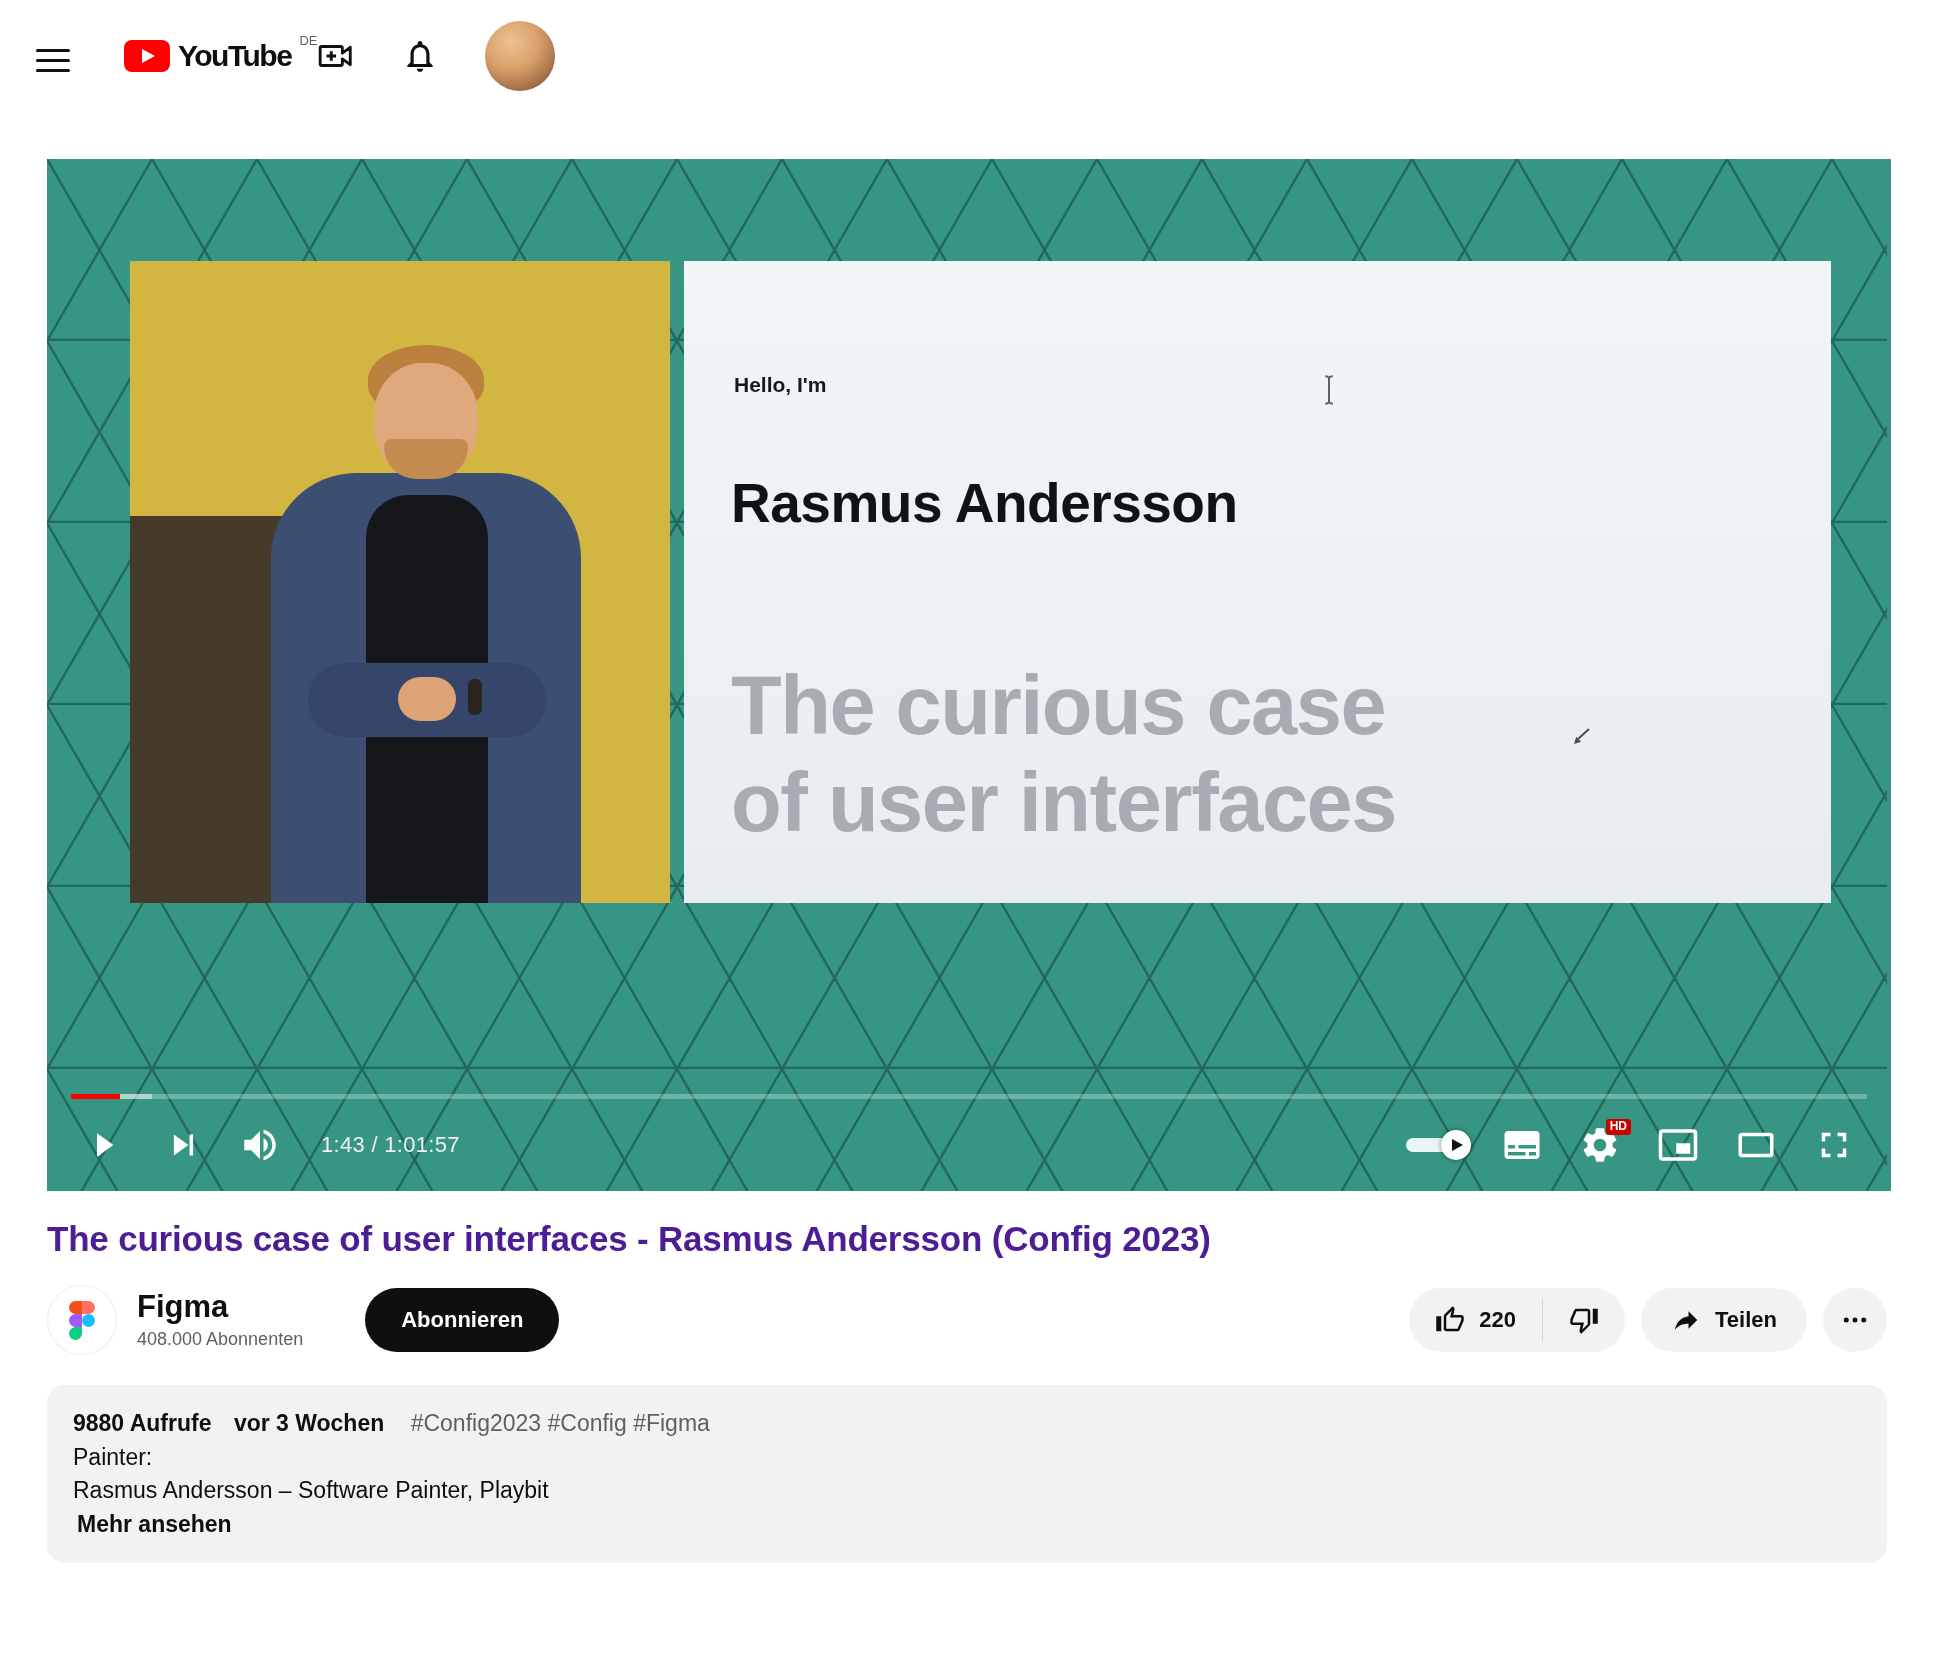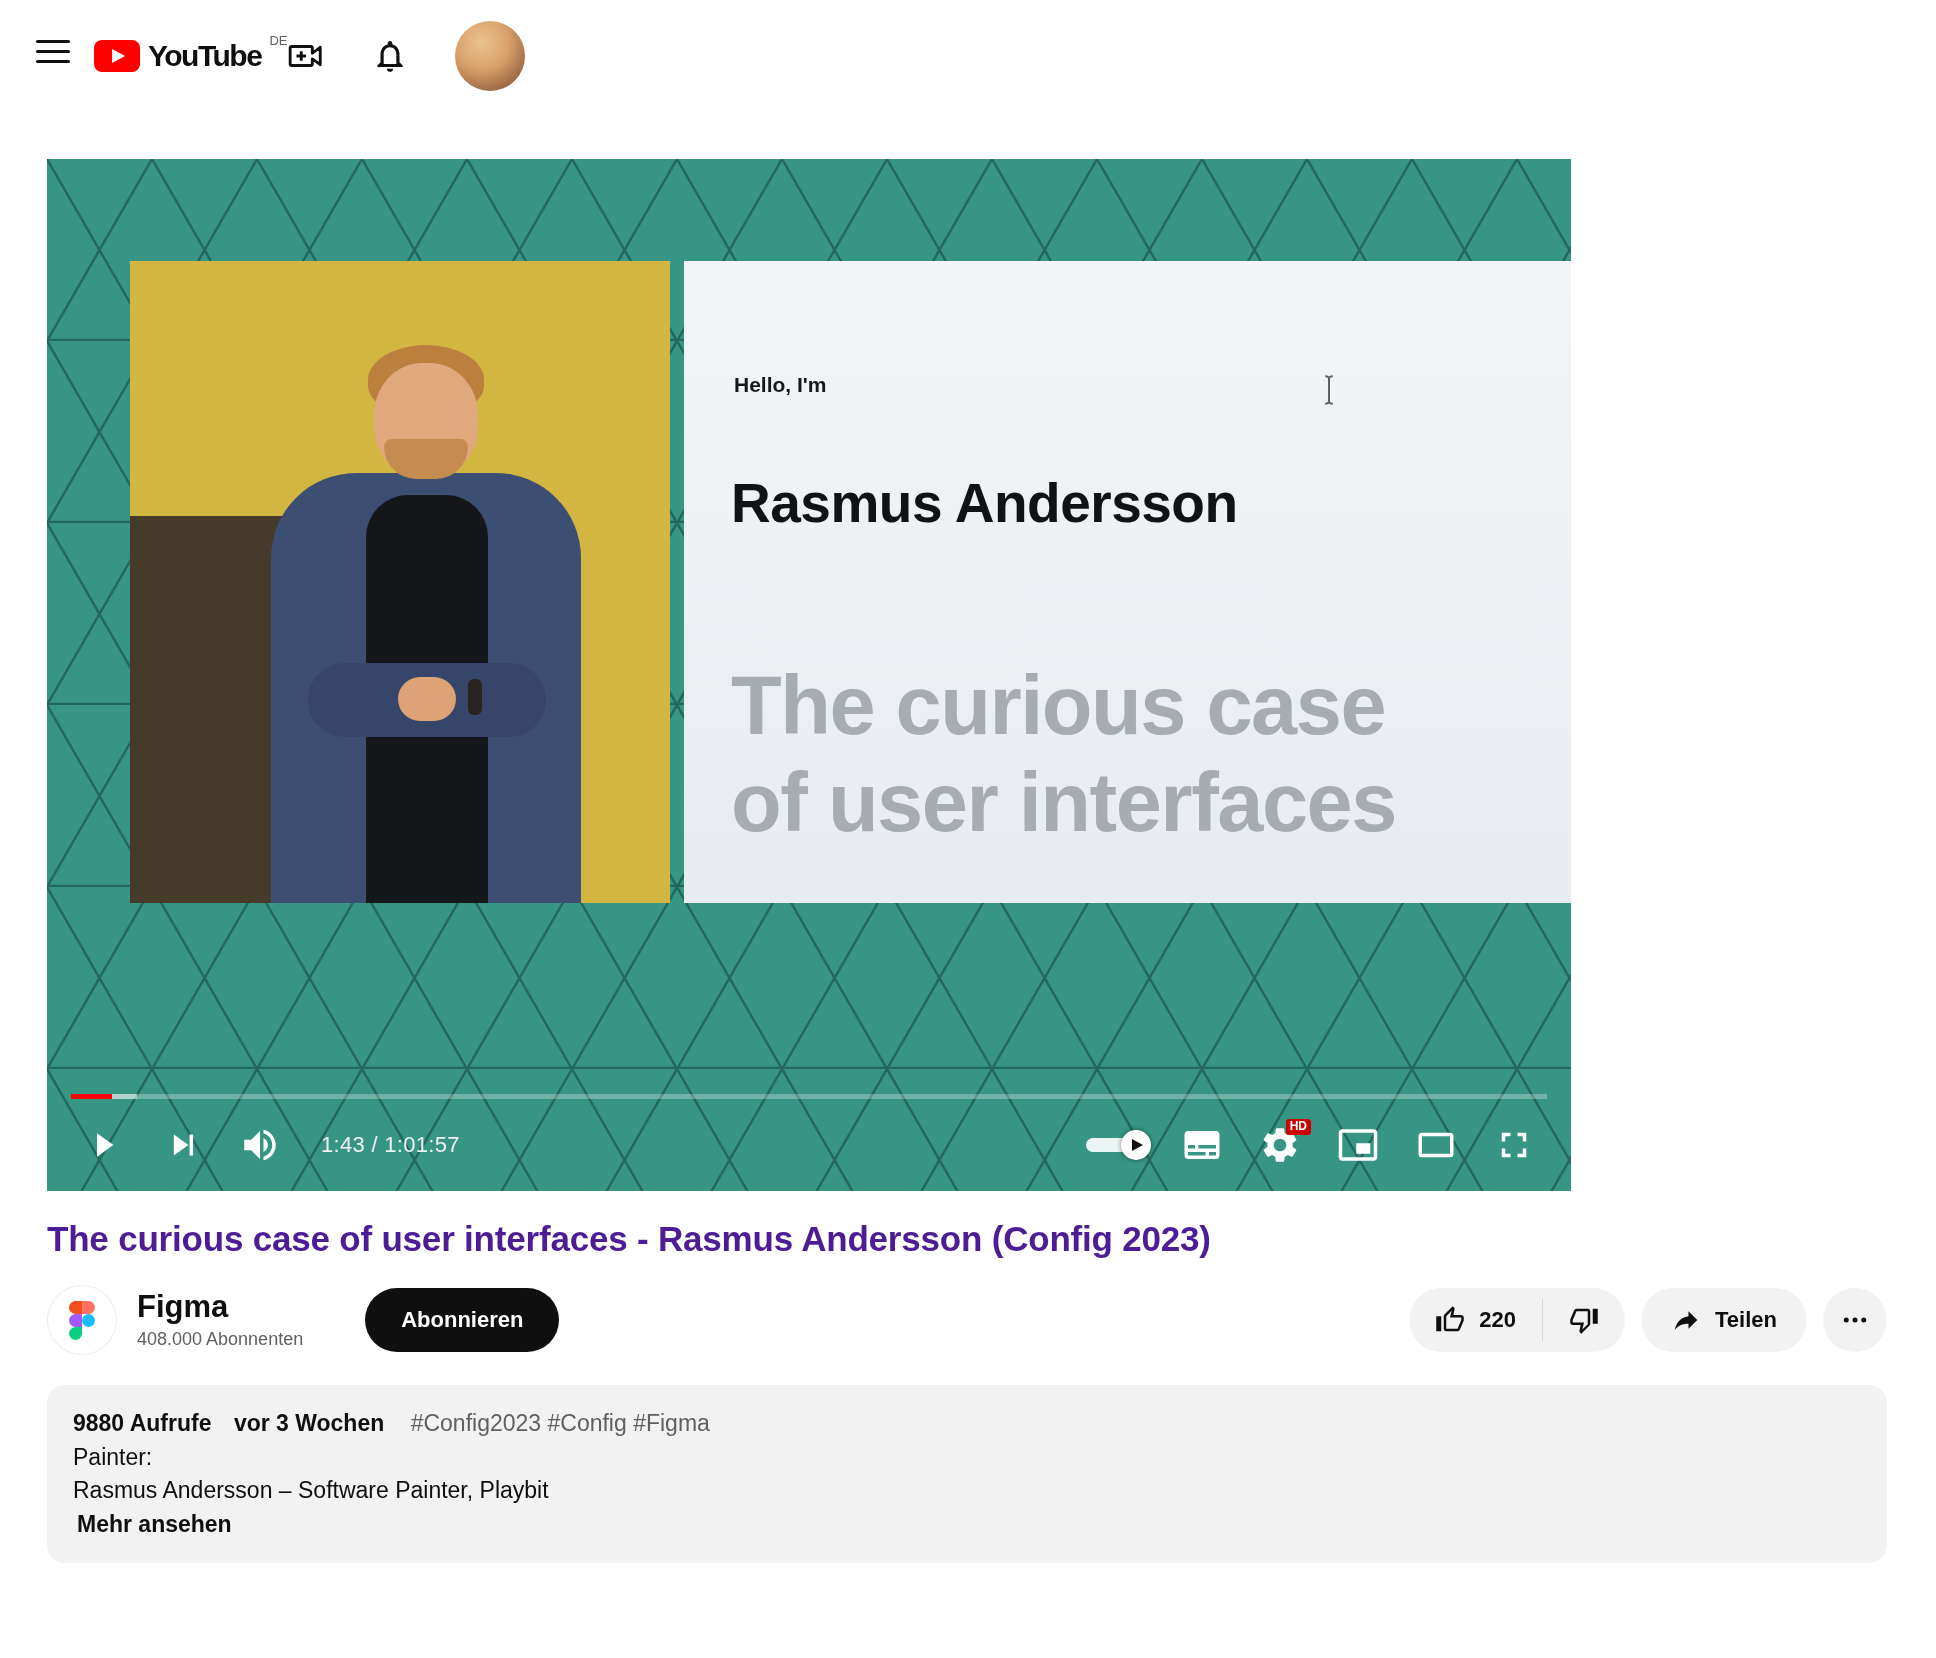--- a/index.html
+++ b/index.html
@@ -4,21 +4,21 @@
 <style>
   * { box-sizing: border-box; }
   body {
     margin: 0; width: 1936px; height: 1658px; background: #fff;
     font-family: "Liberation Sans", sans-serif; color: #0f0f0f; overflow: hidden;
   }
   button { font-family: inherit; }
 
   
   .topbar { height: 112px; display: flex; align-items: center; padding: 0 36px; }
-  .header-left { display: flex; align-items: flex-start; gap: 24px; }
+  .header-left { display: flex; align-items: flex-end; gap: 54px; }
   .hamburger { width: 34px; display: flex; flex-direction: column; gap: 7px; background: none; border: none; cursor: pointer; padding: 0; }
   .hamburger span { display: block; height: 3px; background: #0f0f0f; border-radius: 2px; }
   .logo { display: flex; align-items: flex-start; gap: 8px; cursor: pointer; }
   .logo-mark { width: 46px; height: 32px; background: #FF0000; border-radius: 8px; position: relative; flex: none; }
   .logo-mark::after { content: ""; position: absolute; left: 18px; top: 9px; border-left: 13px solid #fff; border-top: 7px solid transparent; border-bottom: 7px solid transparent; }
   .logo-text { font-size: 30px; font-weight: 700; letter-spacing: -1.5px; line-height: 32px; }
   .logo-badge { font-size: 13px; color: #606060; transform: translateY(-7px); letter-spacing: 0; }
 
   .header-center { display: flex; align-items: center; gap: 22px; margin-left: 176px; margin-right: auto; }
   .search { display: flex; height: 76px; }
@@ -29,21 +29,21 @@
   .mic-btn { width: 76px; height: 76px; border-radius: 50%; background: #f1f1f1; border: none; display: flex; align-items: center; justify-content: center; cursor: pointer; }
   .mic-btn svg { width: 32px; height: 32px; color: #0f0f0f; }
 
   .header-right { display: flex; align-items: center; gap: 46px; }
   .icon-btn { background: none; border: none; padding: 0; cursor: pointer; display: flex; }
   .icon-btn svg { width: 38px; height: 38px; color: #0f0f0f; }
   .avatar { width: 70px; height: 70px; border-radius: 50%; border: none; cursor: pointer; padding: 0;
     background: radial-gradient(circle at 38% 30%, #ecc391 0%, #d8a06b 42%, #a6714a 72%, #6e4a32 100%); }
 
   
-  .player { position: relative; margin: 47px 0 0 47px; width: 1524px; height: 1032px; background: #369683; overflow: hidden; }
+  .player { position: relative; margin: 47px 0 0 47px; width: 1844px; height: 1032px; background: #369683; overflow: hidden; }
   .pattern { position: absolute; inset: 0; }
 
   .slide-photo { position: absolute; left: 83px; top: 102px; width: 540px; height: 642px; background: #d3b542; overflow: hidden; }
   .photo-dark { position: absolute; left: 0; top: 255px; width: 432px; height: 387px; background: #463a2b; }
   .person-torso { position: absolute; left: 141px; top: 212px; width: 310px; height: 430px; background: #3d4e73; border-radius: 85px 85px 0 0; }
   .person-tee { position: absolute; left: 236px; top: 234px; width: 122px; height: 408px; background: #16171b; border-radius: 42px 42px 0 0; }
   .person-arms { position: absolute; left: 178px; top: 402px; width: 238px; height: 74px; background: #36466a; border-radius: 44px; }
   .person-hands { position: absolute; left: 268px; top: 416px; width: 58px; height: 44px; background: #dda275; border-radius: 22px; }
   .person-watch { position: absolute; left: 338px; top: 418px; width: 14px; height: 36px; background: #2b2320; border-radius: 6px; }
   .person-hair { position: absolute; left: 238px; top: 84px; width: 116px; height: 70px; background: #bb7f3e; border-radius: 50% 50% 42% 42%; }

